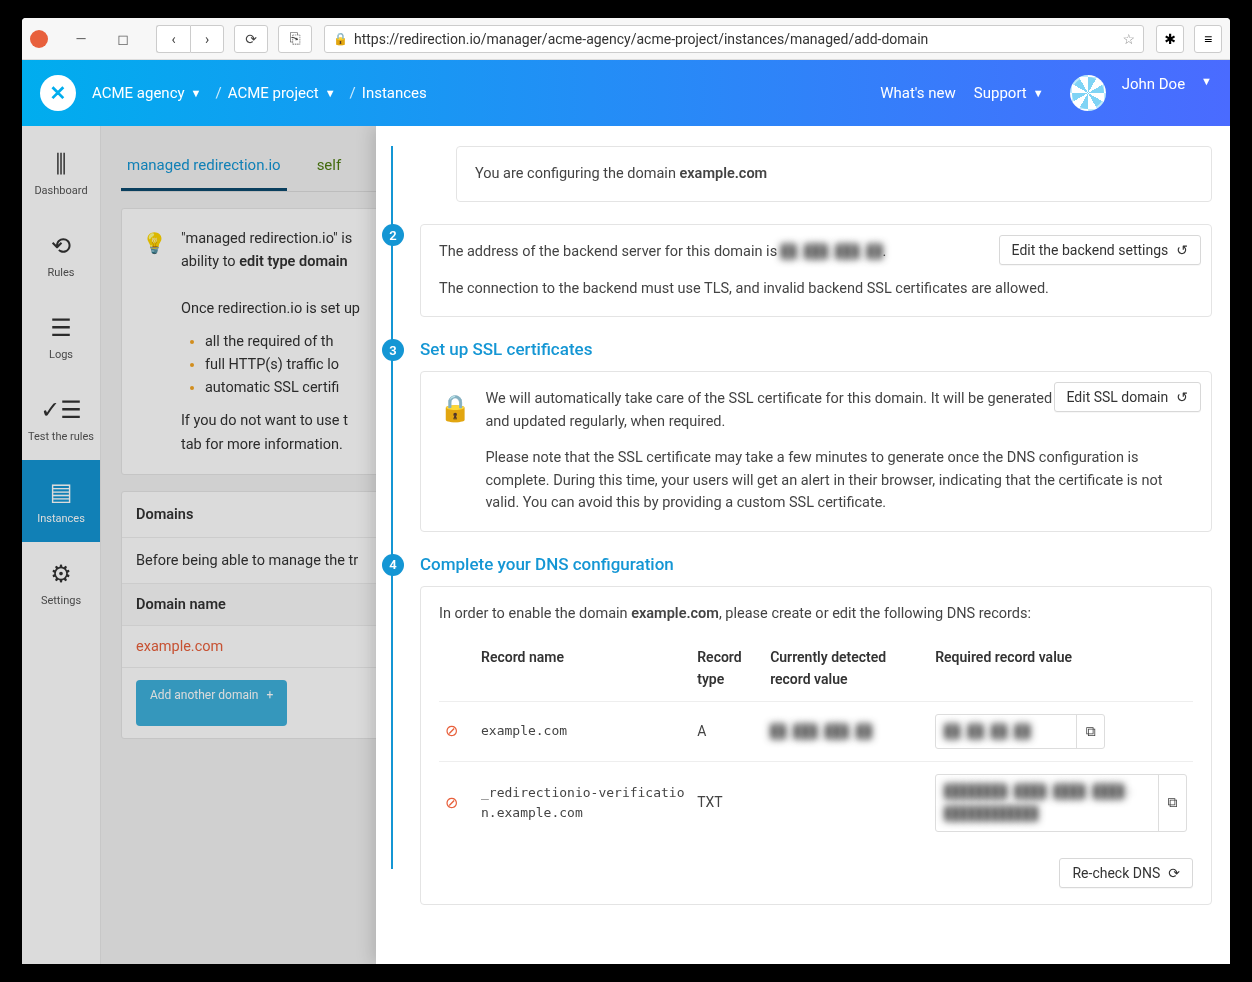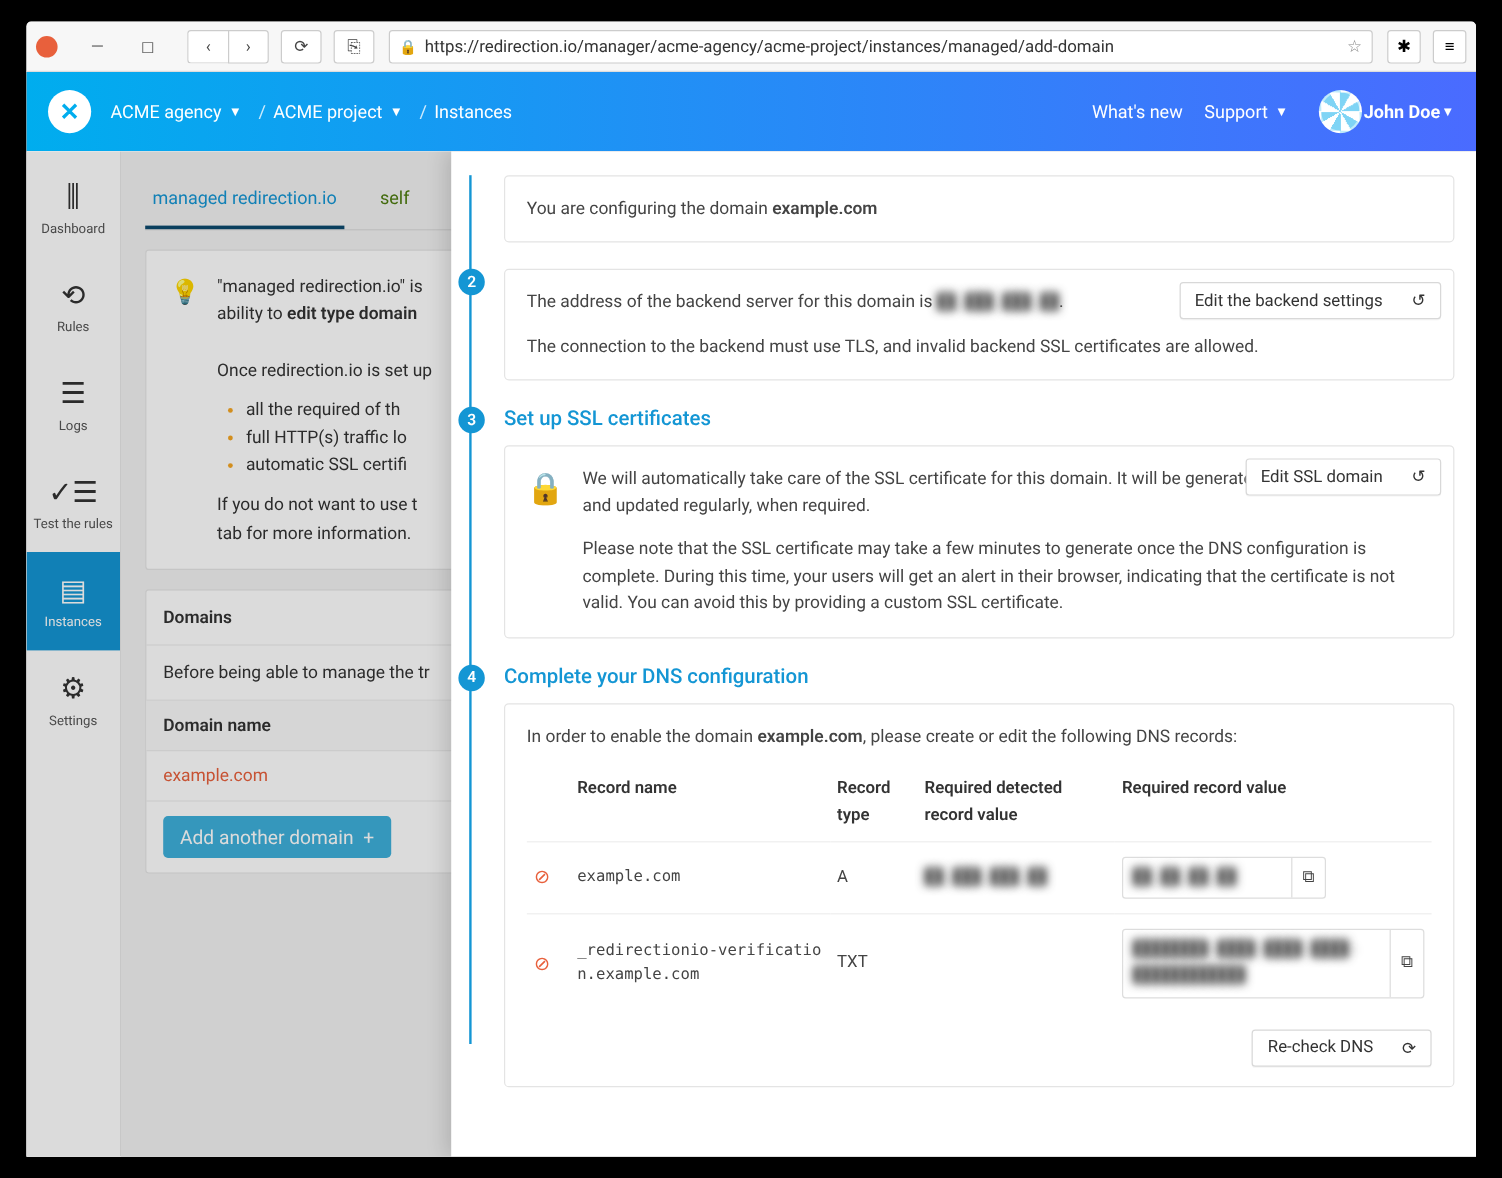--- a/index.html
+++ b/index.html
@@ -21,21 +21,21 @@
 .chrome .ibtn { width:28px; height:28px; border:1px solid #ccc; border-radius:3px; display:flex; align-items:center; justify-content:center; background:#fff; font-size:14px; }
 
 
 .topbar { background:linear-gradient(90deg,#00adee 0%, #4a6bff 100%); height:66px; display:flex; align-items:center; padding:0 18px; color:#fff; font-size:15px; }
 .topbar .logo { width:36px; height:36px; background:#fff; border-radius:50%; margin-right:16px; display:flex; align-items:center; justify-content:center; color:#00adee; font-weight:bold; font-size:20px; }
 .topbar .crumb { display:flex; align-items:center; gap:6px; margin-right:8px; }
 .topbar .sep { margin:0 6px; color:rgba(255,255,255,.8); }
 .topbar .carat { font-size:11px; }
 .topbar .right { margin-left:auto; display:flex; align-items:center; gap:18px; }
 .topbar .avatar { width:36px; height:36px; border-radius:50%; background:repeating-conic-gradient(#7fd4f5 0 30deg,#fff 30deg 60deg); border:2px solid rgba(255,255,255,.5); }
-.topbar .user { display:flex; align-items:center; gap:1px;font-weight:bold; }
+.topbar .user { display:flex; align-items:flex-start; gap:16px; }
 
 
 .mainwrap { flex:1; display:flex; position:relative; background:#f3f3f3; overflow:hidden; }
 .ovl { position:absolute; inset:0; background:rgba(0,0,0,0.14); z-index:1; pointer-events:none; }
 
 
 .side { width:79px; background:#fff; display:flex; flex-direction:column; align-items:center; padding-top:6px; border-right:1px solid #e8e8e8; z-index:0; }
 .side .item { width:100%; height:82px; display:flex; flex-direction:column; align-items:center; justify-content:center; gap:6px; font-size:11px; color:#555; }
 .side .item.active { background:#1496d4; color:#fff; }
 .side .ico { font-size:24px; color:#333;}
@@ -48,33 +48,33 @@
 .tabs .tab.active { color:#1496d4; border-bottom:3px solid #0c4a6e; }
 .infobox { background:#fff; border:1px solid #e6e6e6; border-radius:3px; padding:18px 20px; display:flex; gap:14px; line-height:1.6; }
 .bulb { font-size:20px; }
 .infobox ul { margin:10px 0 10px 24px; }
 .infobox li::marker { color:#f5a623; }
 .domains { margin-top:16px; background:#fff; border:1px solid #e6e6e6; border-radius:3px; }
 .domains .hdr { padding:14px 14px; font-weight:600; border-bottom:1px solid #eee; }
 .domains .note { padding:14px; border-bottom:1px solid #eee; }
 .domains .colh { padding:12px 14px; font-weight:600; background:#fafafa; border-bottom:1px solid #eee; }
 .domains .row { padding:12px 14px; color:#e8603c; border-bottom:1px solid #eee; }
-.domains .addbtn { margin:12px 14px; background:#3eb0db; color:#fff; border:none; padding:8px 14px 8px 14px; border-radius:4px; font-size:16px; display:inline-flex; align-items:center; gap:8px;}
+.domains .addbtn { margin:12px 14px; background:#3eb0db; color:#fff; border:none; padding:8px 14px 24px 14px; border-radius:4px; font-size:12px; display:inline-flex; align-items:center; gap:8px;}
 
 
 .panel { position:absolute; top:0; right:0; bottom:0; width:854px; background:#fff; z-index:5; box-shadow:-4px 0 16px rgba(0,0,0,.15); overflow-y:auto; padding:0 18px 24px 0; }
 .steps { position:relative; padding-left:44px; padding-top:0; }
 .steps::before { content:""; position:absolute; left:15px; top:0; bottom:36px; width:2px; background:#1496d4; }
 .step { position:relative; margin-top:22px; }
 .step .num { position:absolute; left:-38px; top:0; width:22px; height:22px; background:#1496d4; color:#fff; border-radius:50%; display:flex; align-items:center; justify-content:center; font-size:13px; font-weight:600;}
 .step h3 { color:#1496d4; font-weight:500; font-size:17px; margin-bottom:12px; }
 .card { border:1px solid #e4e4e4; border-radius:4px; padding:16px 18px; font-size:14.5px; color:#444; line-height:1.55; position:relative; background:#fff;}
-.card.first { margin-top:20px; }
+.card.first { margin-top:20px;margin-left:36px; }
 .card .right-btn { position:absolute; top:10px; right:10px; }
-.btn { background:#fff; border:1px solid #d8d8d8; border-radius:3px; padding:6px 12px; font-size:14px; display:inline-flex; align-items:center; gap:24px; color:#333; box-shadow:0 1px 0 rgba(0,0,0,.03);text-align:right;}
+.btn { background:#fff; border:1px solid #d8d8d8; border-radius:3px; padding:6px 12px; font-size:14px; display:inline-flex; align-items:center; gap:8px; color:#333; box-shadow:0 1px 0 rgba(0,0,0,.03);text-align:right;}
 .btn .ri { font-size:14px; }
 .lockico { display:inline-block; margin-right:14px; vertical-align:top; font-size:26px;}
 .sslrow { display:flex; }
 .sslrow .txt { flex:1; }
 table.dns { width:100%; border-collapse:collapse; margin-top:12px; font-size:14px; }
 table.dns th { text-align:left; padding:10px 6px; font-weight:600; color:#333; vertical-align:top;}
 table.dns td { padding:12px 6px; border-top:1px solid #eee; vertical-align:middle; color:#444;}
 .mono { font-family: ui-monospace, Menlo, Consolas, monospace; font-size:13px;}
 .blur { color:transparent; text-shadow:0 0 7px rgba(60,60,60,.85); user-select:none; }
 .warn { color:#e8603c; font-size:16px;}
@@ -241,21 +241,21 @@
           <div class="num">4</div>
           <h3>Complete your DNS configuration</h3>
           <div class="card">
             <p><span>In order to enable the domain </span><strong>example.com</strong><span>, please create or edit the following DNS records:</span></p>
             <table class="dns">
               <thead>
                     <tr>
                 <th style="width:36px"></th>
                 <th>Record name</th>
                 <th>Record type</th>
-                <th>Required detected record value</th>
+                <th>Currently detected record value</th>
                 <th>Required record value</th>
               </tr>
                   </thead>
               <tbody>
                 <tr>
                   <td><span class="warn">⊘</span></td>
                   <td class="mono">example.com</td>
                   <td>A</td>
                   <td><span class="blur mono">██.███.███.██</span></td>
                   <td><div class="copybox"><span class="blur mono">██.██.██.██</span><span class="cp">⧉</span></div></td>

